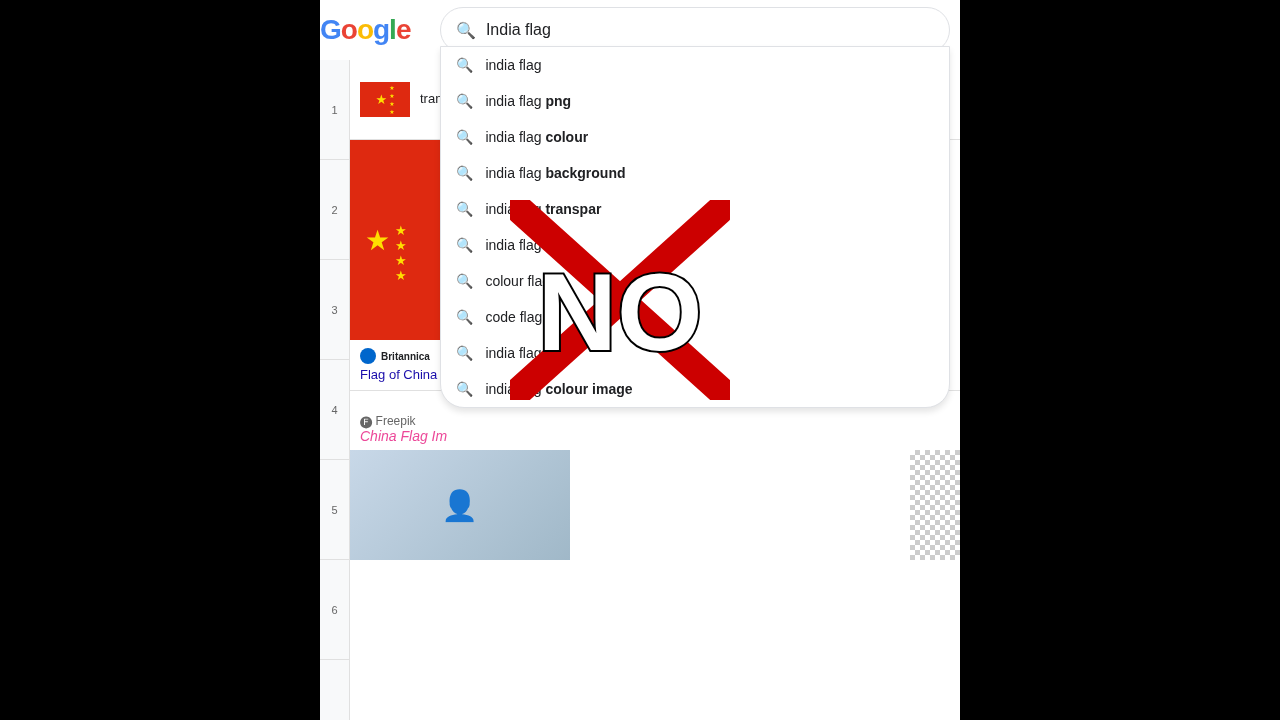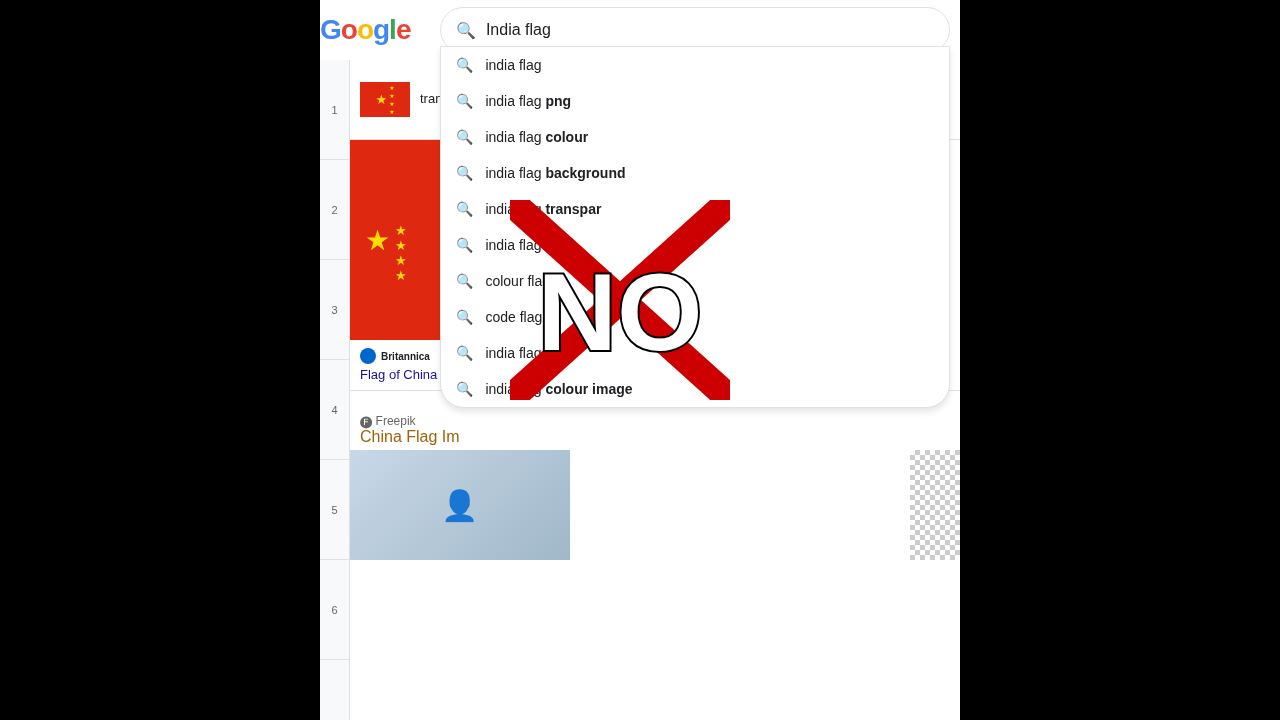--- a/index.html
+++ b/index.html
@@ -257,22 +257,23 @@
       gap: 8px;
       margin-top: 6px;
     }
 
     .freepik-source {
       font-size: 12px;
       color: #666;
     }
 
     .freepik-title {
-      font-size: 16px;
-      color: #a16207;
+      font-size: 14px;
+      color: #ec4899;
+      font-style: italic;
     }
 
     
     .bottom-thumbnail {
       position: absolute;
       top: 390px;
       left: 0;
       width: 220px;
       height: 110px;
       background: #ddd;

